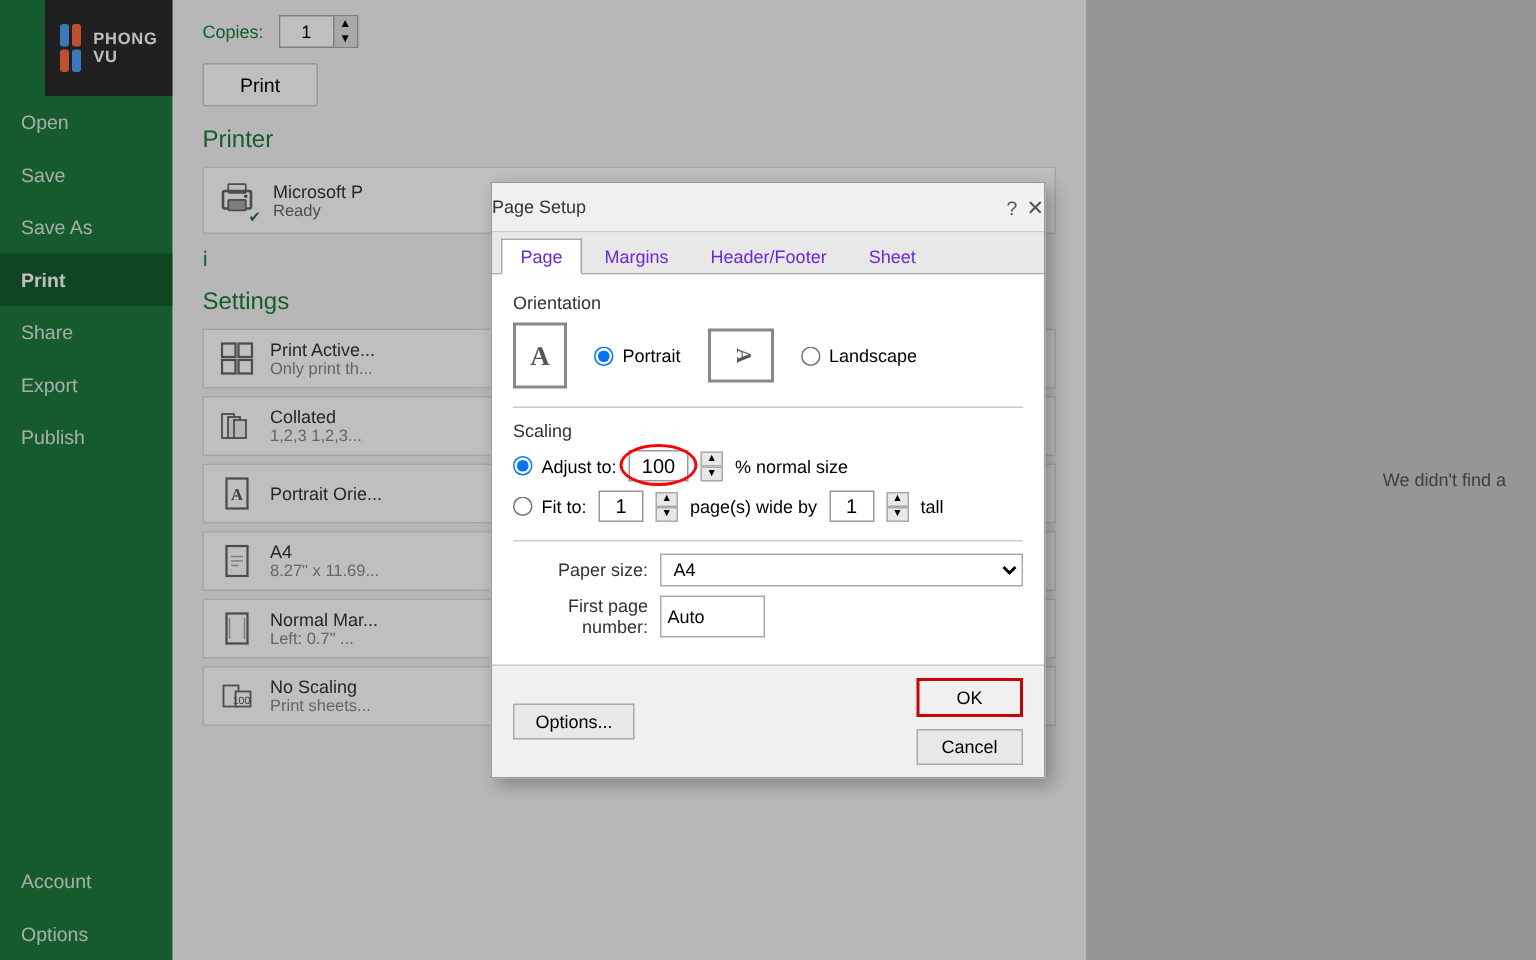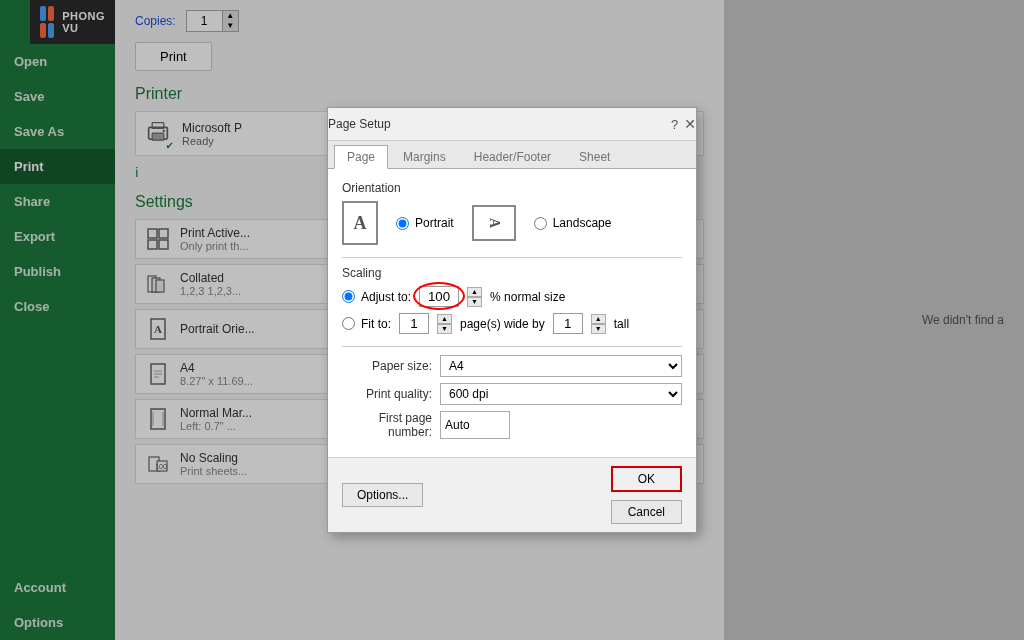--- a/index.html
+++ b/index.html
@@ -13,40 +13,39 @@
       display: flex;
       flex-direction: column;
       flex-shrink: 0;
     }
     .sidebar-logo {
       background: #2b2b2b;
       padding: 8px 10px;
       display: flex;
       align-items: center;
       gap: 8px;
-      height: 44px;
+      height: 64px;
       margin-left: 30px;
     }
     .logo-icon {
       width: 32px; height: 32px;
       display: grid; grid-template-columns: 1fr 1fr; grid-template-rows: 1fr 1fr; gap: 2px;
     }
     .logo-sq { border-radius: 2px; }
     .logo-sq:nth-child(1) { background: #4da3ff; }
     .logo-sq:nth-child(2) { background: #ff6a3d; }
     .logo-sq:nth-child(3) { background: #ff6a3d; }
     .logo-sq:nth-child(4) { background: #4da3ff; }
     .logo-text { color: white; font-size: 11px; font-weight: bold; letter-spacing: 0.5px; }
 
     .sidebar-item {
       padding: 10px 14px;
       color: rgba(255,255,255,0.85);
       cursor: pointer;
       font-size: 13px;
-      font-weight: bold;
     }
     .sidebar-item.active { background: #155c2d; color: white; font-weight: 600; }
 
     
     .main-content {
       flex: 1;
       background: #f0f0f0;
       display: flex;
       flex-direction: column;
       overflow: hidden;
@@ -61,21 +60,21 @@
       flex-direction: column;
     }
 
     .print-top {
       display: flex;
       align-items: center;
       gap: 10px;
       margin-bottom: 10px;
     }
 
-    .copies-label { font-size: 12px; color: #1d4ed8; }
+    .copies-label { font-size: 12px; color: #15803d; }
     .copies-input {
       display: flex;
       align-items: center;
       border: 1px solid #aaa;
       background: white;
     }
     .copies-input input {
       width: 35px; border: none; outline: none; text-align: center; font-size: 12px; padding: 2px 4px;
     }
     .copies-spinners { display: flex; flex-direction: column; }
@@ -189,21 +188,21 @@
       padding: 4px 6px 0;
     }
     .dialog-tab {
       padding: 4px 12px;
       cursor: pointer;
       border: 1px solid transparent;
       border-bottom: none;
       font-size: 12px;
       margin-right: 2px;
       background: #e8e8e8;
-      color: #737373;
+      color: #6d28d9;
     }
     .dialog-tab.active {
       background: white;
       border-color: #aaa;
       border-bottom: 1px solid white;
       margin-bottom: -1px;
       z-index: 1;
     }
 
     .dialog-body { padding: 12px 14px; background: white; }
@@ -313,21 +312,20 @@
     </div>
     <span class="logo-text">PHONG VU</span>
   </div>
   <div class="sidebar-item">Open</div>
   <div class="sidebar-item">Save</div>
   <div class="sidebar-item">Save As</div>
   <div class="sidebar-item active">Print</div>
   <div class="sidebar-item">Share</div>
   <div class="sidebar-item">Export</div>
   <div class="sidebar-item">Publish</div>
-  <div class="sidebar-item">Close</div>
   <div style="flex:1"></div>
   <div class="sidebar-item">Account</div>
   <div class="sidebar-item">Options</div>
 </div>
 
 <div class="main-content">
   <div class="print-area">
 
     <div class="print-top">
       <span class="copies-label">Copies:</span>
@@ -543,26 +541,20 @@
 
       <hr class="dialog-section-line">
 
       <div class="form-row">
         <label class="form-label">Paper size:</label>
         <select class="form-select">
           <option>A4</option>
         </select>
       </div>
 
-      <div class="form-row">
-        <label class="form-label">Print quality:</label>
-        <select class="form-select">
-          <option>600 dpi</option>
-        </select>
-      </div>
 
       <div class="form-row">
         <label class="form-label">First page number:</label>
         <input type="text" class="form-input" style="max-width: 70px;" value="Auto">
       </div>
 
     </div>
 
     <div class="dialog-footer">
       <div class="footer-left">

